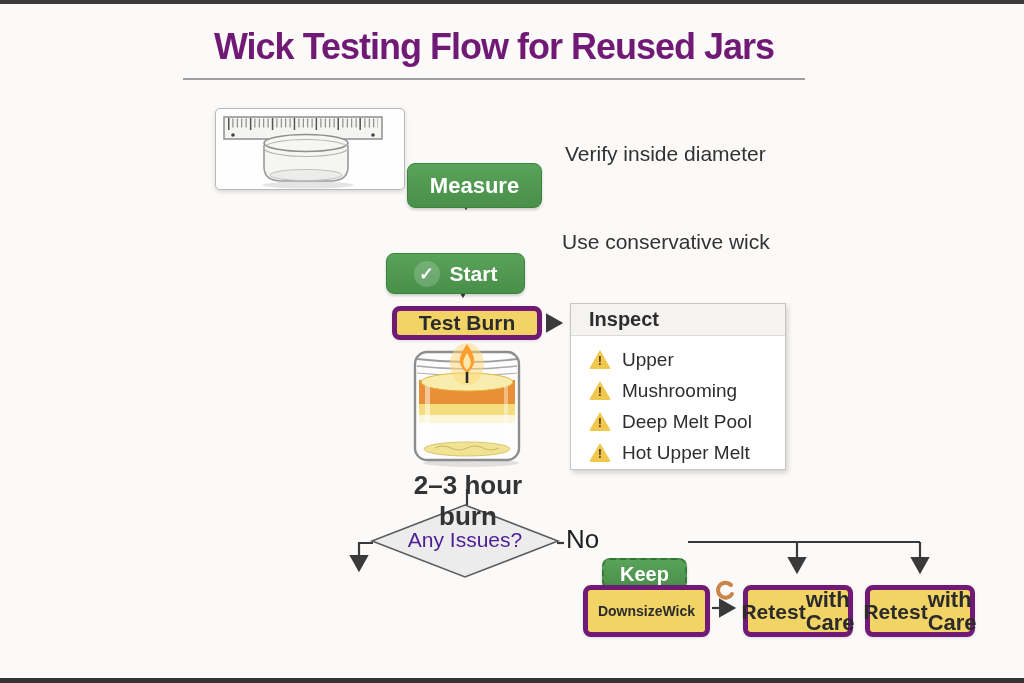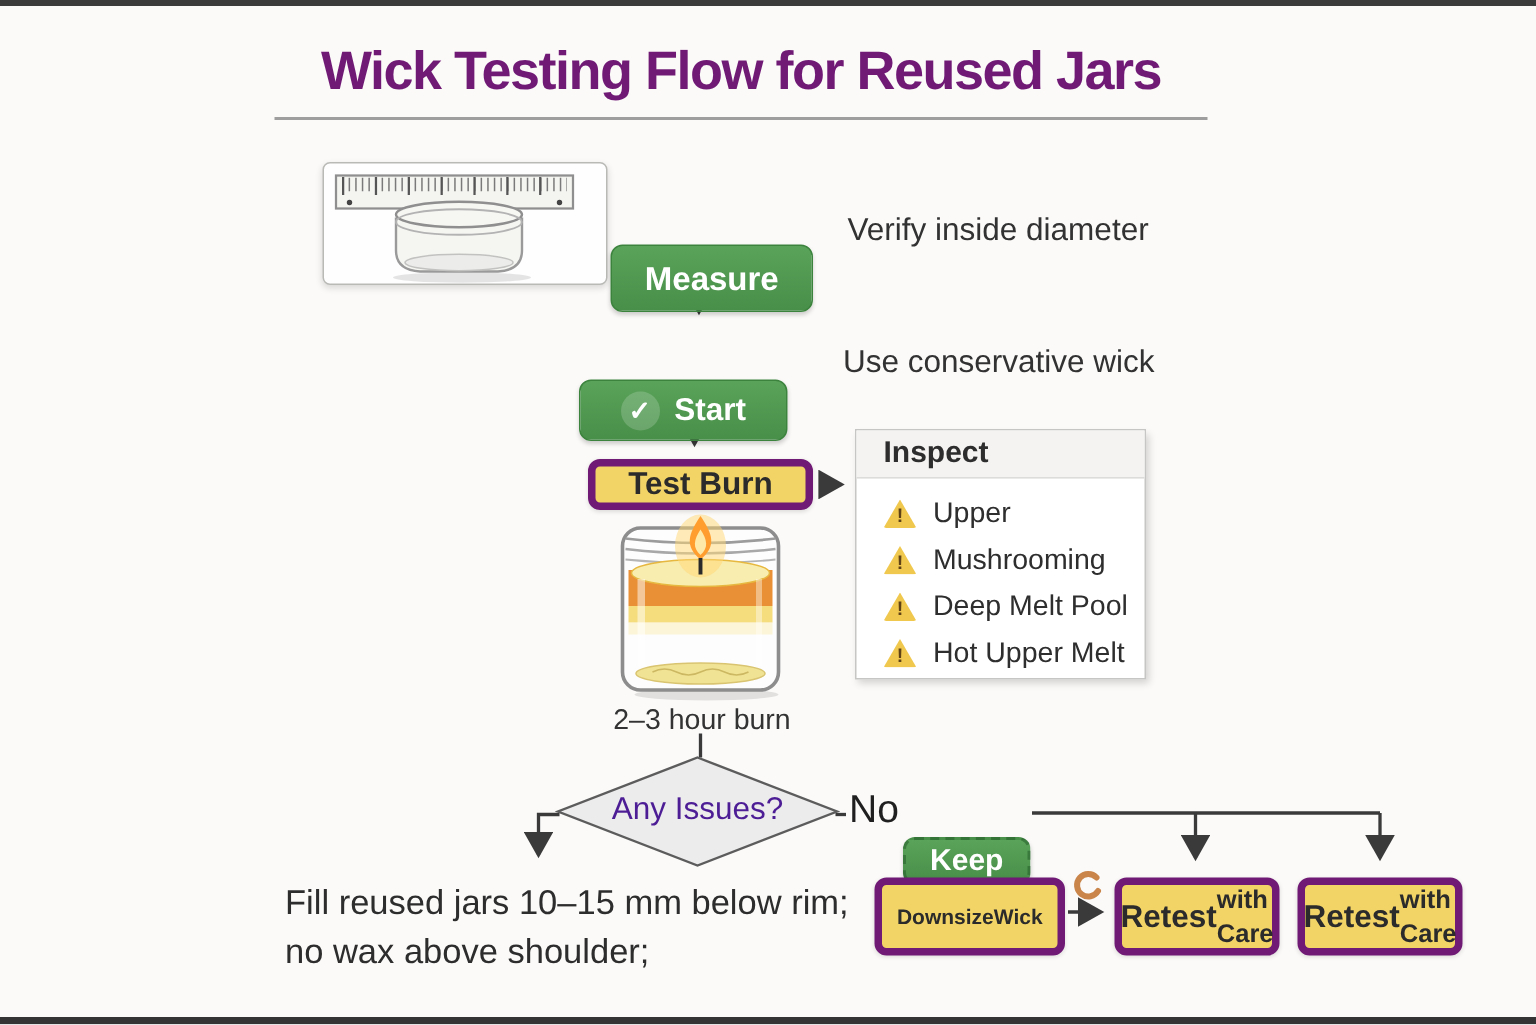--- a/index.html
+++ b/index.html
@@ -29,47 +29,47 @@
                border-radius:50%;background:rgba(255,255,255,.18);font-size:18px;font-weight:bold;color:#fff;}
 
   .note{position:absolute;z-index:3;font-size:21px;color:#323232;white-space:nowrap;}
   .note-measure{left:565px;top:142px;}
   .note-start{left:562px;top:230px;}
 
   .box-yellow{background:#f2d466;border:5px solid #701a75;border-radius:8px;color:#2b2b2b;font-weight:bold;
               box-shadow:0 1px 3px rgba(0,0,0,.12);}
   .testburn-box{left:392px;top:306px;width:150px;height:34px;font-size:21px;}
 
-  .inspect-panel{position:absolute;left:570px;top:286px;width:194px;height:167px;background:#ffffff;
+  .inspect-panel{position:absolute;left:570px;top:303px;width:216px;height:167px;background:#ffffff;
                  border:1px solid #c6c6c4;box-shadow:2px 3px 5px rgba(0,0,0,.16);z-index:3;box-sizing:border-box;}
   .inspect-header{height:31px;line-height:31px;background:#f4f3f1;border-bottom:1px solid #dcdcda;
                   padding-left:18px;font-size:20px;font-weight:bold;color:#2d2d2d;}
   .inspect-items{padding:8px 0 0 18px;}
   .inspect-item{display:flex;align-items:center;gap:11px;height:31px;}
   .warn-tri{position:relative;width:22px;height:19px;flex:0 0 auto;}
   .warn-tri .tri{position:absolute;inset:0;background:#f0c84e;
                  clip-path:polygon(50% 0%,0% 100%,100% 100%);border-radius:2px;}
   .warn-tri .mark{position:absolute;left:0;top:3px;width:100%;text-align:center;
                   font-size:13px;font-weight:bold;color:#5f4317;}
   .inspect-label{font-size:19px;color:#2e2e2e;white-space:nowrap;}
 
   .candle{position:absolute;left:405px;top:336px;z-index:2;}
   .burn-caption{position:absolute;left:390px;top:470px;width:156px;text-align:center;
-                font-size:19px;color:#333;z-index:3;}
+                font-size:26px;color:#333;z-index:3;font-weight:bold;}
 
   .decision-label{position:absolute;left:382px;top:528px;width:166px;text-align:center;
                   font-size:21px;color:#4c1d95;z-index:3;white-space:nowrap;}
   .no-label{position:absolute;left:566px;top:524px;font-size:26px;color:#1f1f1f;z-index:3;}
 
   .downsize-box{left:583px;top:585px;width:127px;height:52px;flex-direction:row;line-height:24px;font-size:14px;}
   .retest-box{top:585px;width:110px;height:52px;flex-direction:row;line-height:23px;}
   .retest-1{left:743px;}
   .retest-2{left:865px;}
   .retest-box .l1{font-size:21px;font-weight:bold;}
-  .retest-box .l2{font-size:17px;font-weight:bold;}
+  .retest-box .l2{font-size:22px;font-weight:bold;}
 
   .retry-icon{position:absolute;left:711px;top:580px;z-index:3;}
 
   .fill-note{position:absolute;left:190px;top:585px;font-size:23px;line-height:33px;color:#2d2d2d;z-index:3;}
 </style>
 </head>
 <body>
 
 <div class="canvas">
 
@@ -211,18 +211,14 @@
   <div class="node box-yellow retest-box retest-1">
     <span class="l1">Retest</span>
     <span class="l2">with Care</span>
   </div>
 
   <div class="node box-yellow retest-box retest-2">
     <span class="l1">Retest</span>
     <span class="l2">with Care</span>
   </div>
 
-  <div class="fill-note">
-    <div>Fill reused jars 10–15 mm below rim;</div>
-    <div>no wax above shoulder;</div>
-  </div>
 
 </div>
 
 </body></html>

